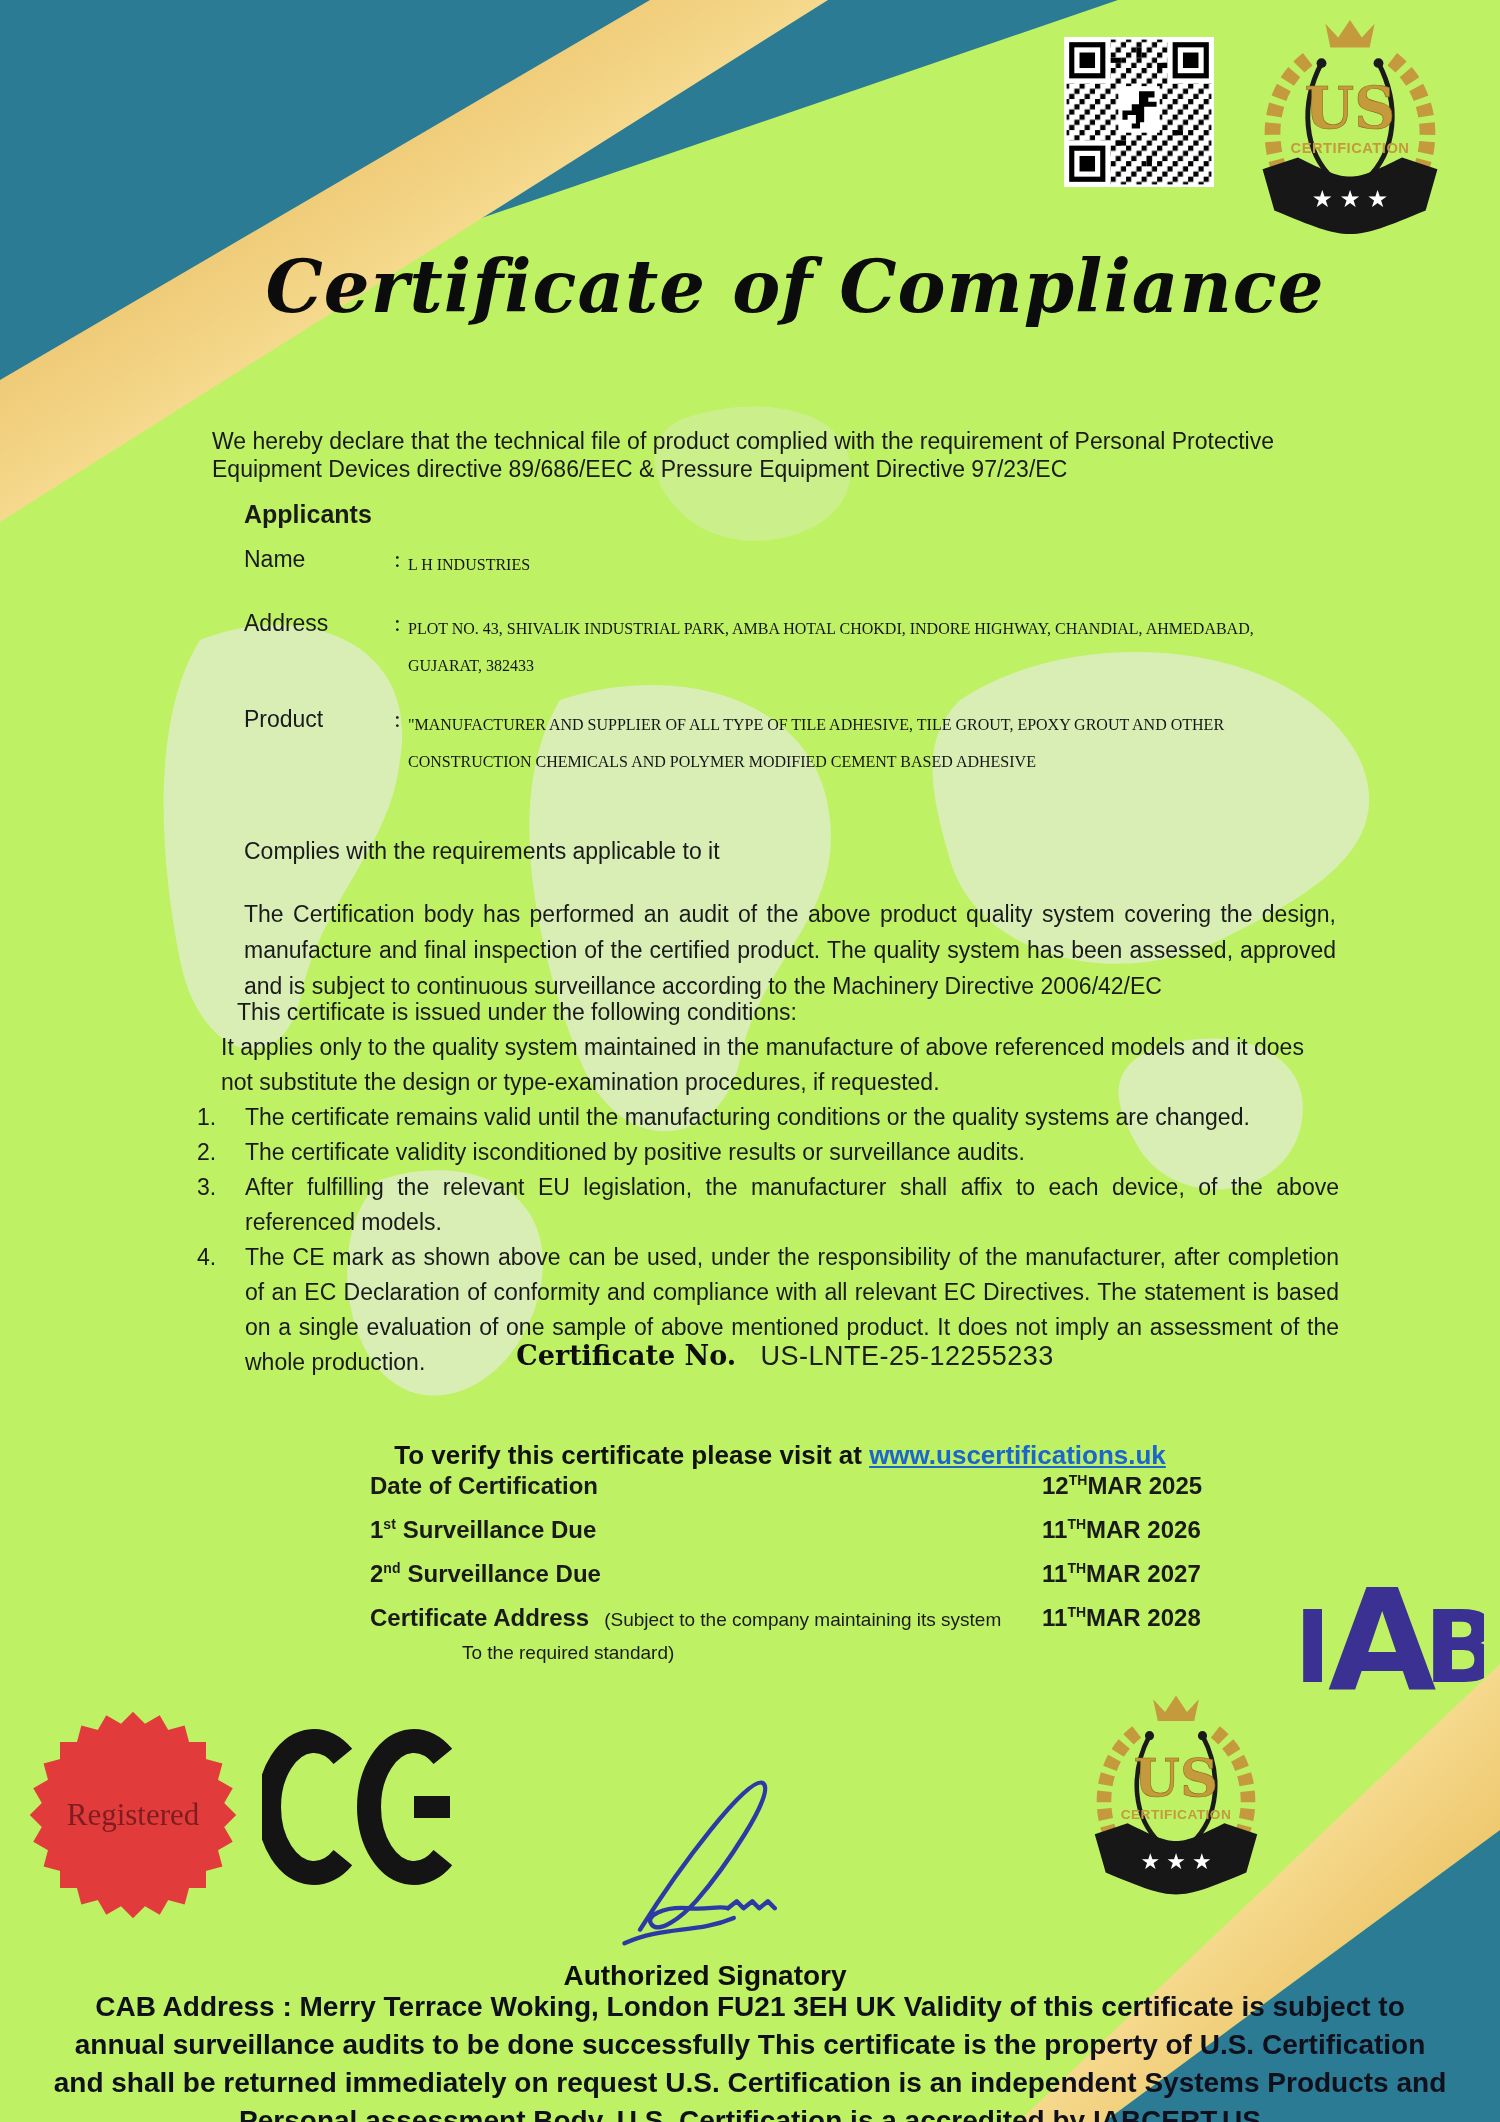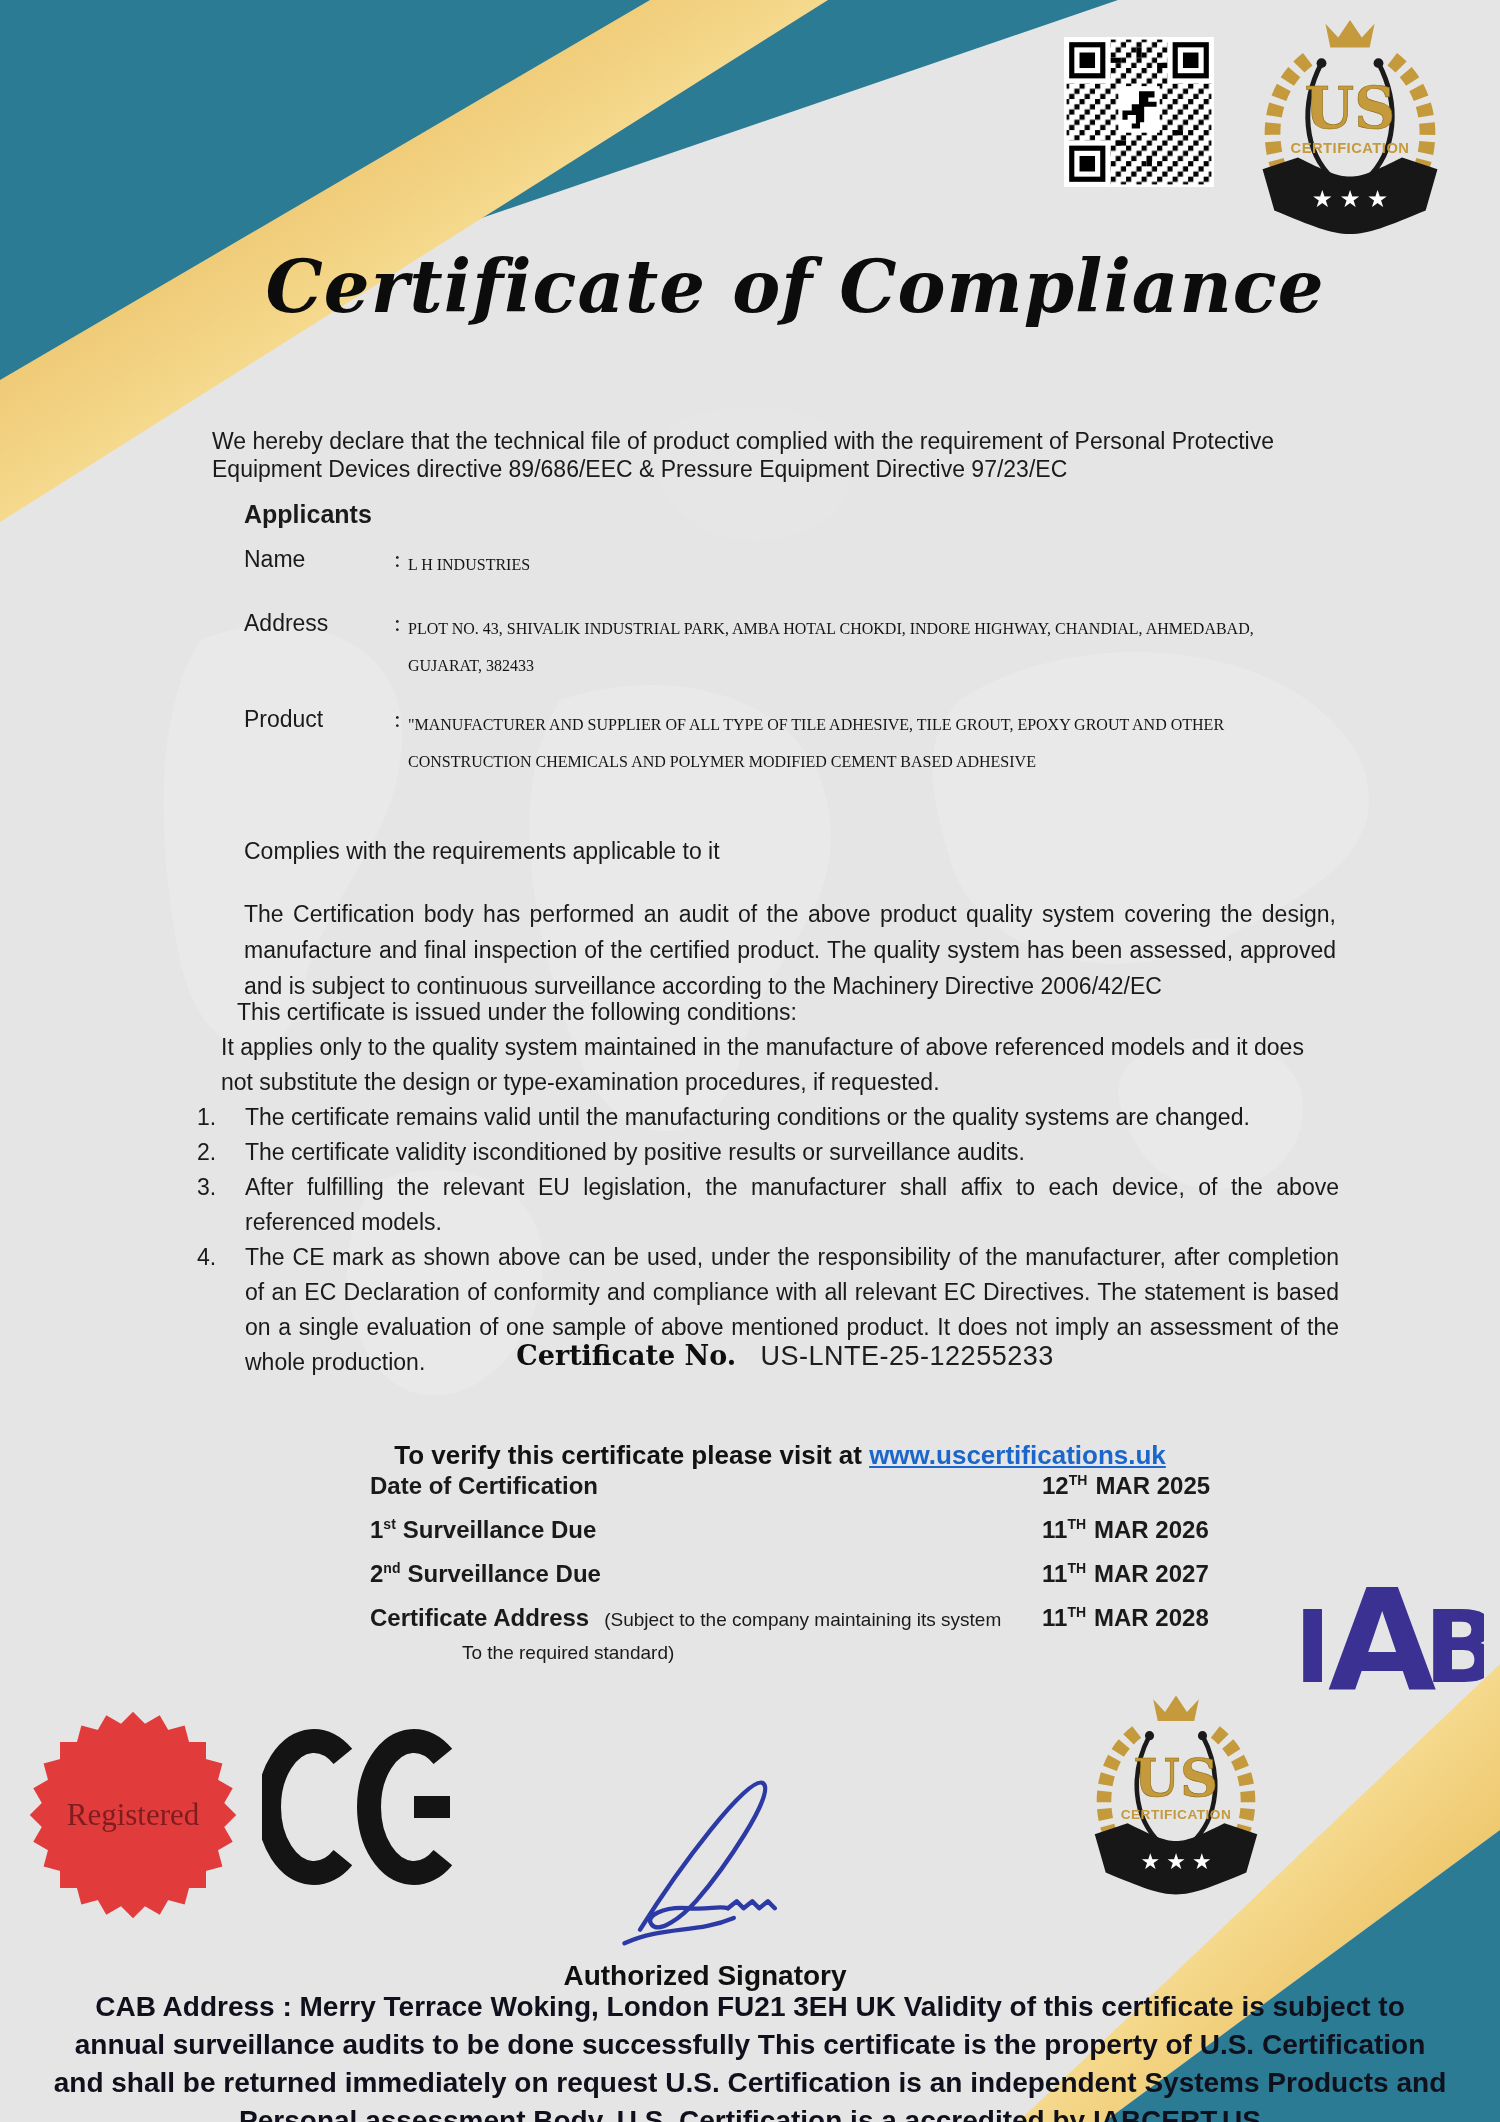--- a/index.html
+++ b/index.html
@@ -1,18 +1,18 @@
 <!DOCTYPE html>
 <html style="--teal: #2b7b95; --gold: #e3ac3b; --gold-light: #f5d98d; --link-blue: #1a66cc; --signature-blue: #2b3aa5; --seal-red: #e23b3b; --seal-text: #7e1d20; --iab-blue: #3b3193; --logo-gold: #c49a3c; --watermark: #ececec;"><head>
 <meta charset="utf-8">
 <style>
   html,body { margin:0; padding:0; background:#888; }
   .page {
     position:relative; width:1500px; height:2122px; margin:0 auto;
-    background:#e5e5e5; overflow:hidden;
+    background:#bef264; overflow:hidden;
     font-family:"Liberation Sans", sans-serif; color:#1a1a1a;
   }
   svg { display:block; }
 
   
   .bg-deco { position:absolute; inset:0; width:1500px; height:2122px; z-index:0; pointer-events:none; }
 
   
   .title {
     position:absolute; top:196px; left:0; width:100%; text-align:center;
@@ -47,21 +47,21 @@
   .verify-line { position:absolute; top:1440px; left:0; width:100%; text-align:center; transform:translateX(30px);
     font-size:26px; font-weight:700; color:#121212; z-index:2; }
   .verify-link { color:var(--link-blue,#1a66cc); text-decoration:underline; font-weight:700; }
 
   .dates { position:absolute; left:370px; top:1472px; width:780px; z-index:2; font-size:24px; font-weight:700; }
   .date-row { position:relative; height:44px; }
   .date-label { position:absolute; left:0; top:0; white-space:nowrap; }
   .date-value { position:absolute; left:672px; top:0; white-space:nowrap; }
   .lbl-sup, .val-sup { font-size:14px; font-weight:700; vertical-align:super; letter-spacing:0; }
   .lbl-post { margin-left:7px; }
-  .val-rest { margin-left:8px; }
+  .val-rest { }
   .date-note { font-size:19px; font-weight:400; margin-left:8px; }
   .date-note2 { position:absolute; left:92px; top:170px; font-size:19px; font-weight:400; }
 
   
   .iab-logo { position:absolute; left:1288px; top:1530px; width:196px; height:202px; z-index:2; }
 
   
   .seal { position:absolute; left:30px; top:1712px; width:206px; height:206px; z-index:2; }
   .seal-spike { position:absolute; left:50%; top:50%; width:146px; height:146px;
     background:var(--seal-red,#e23b3b); }

